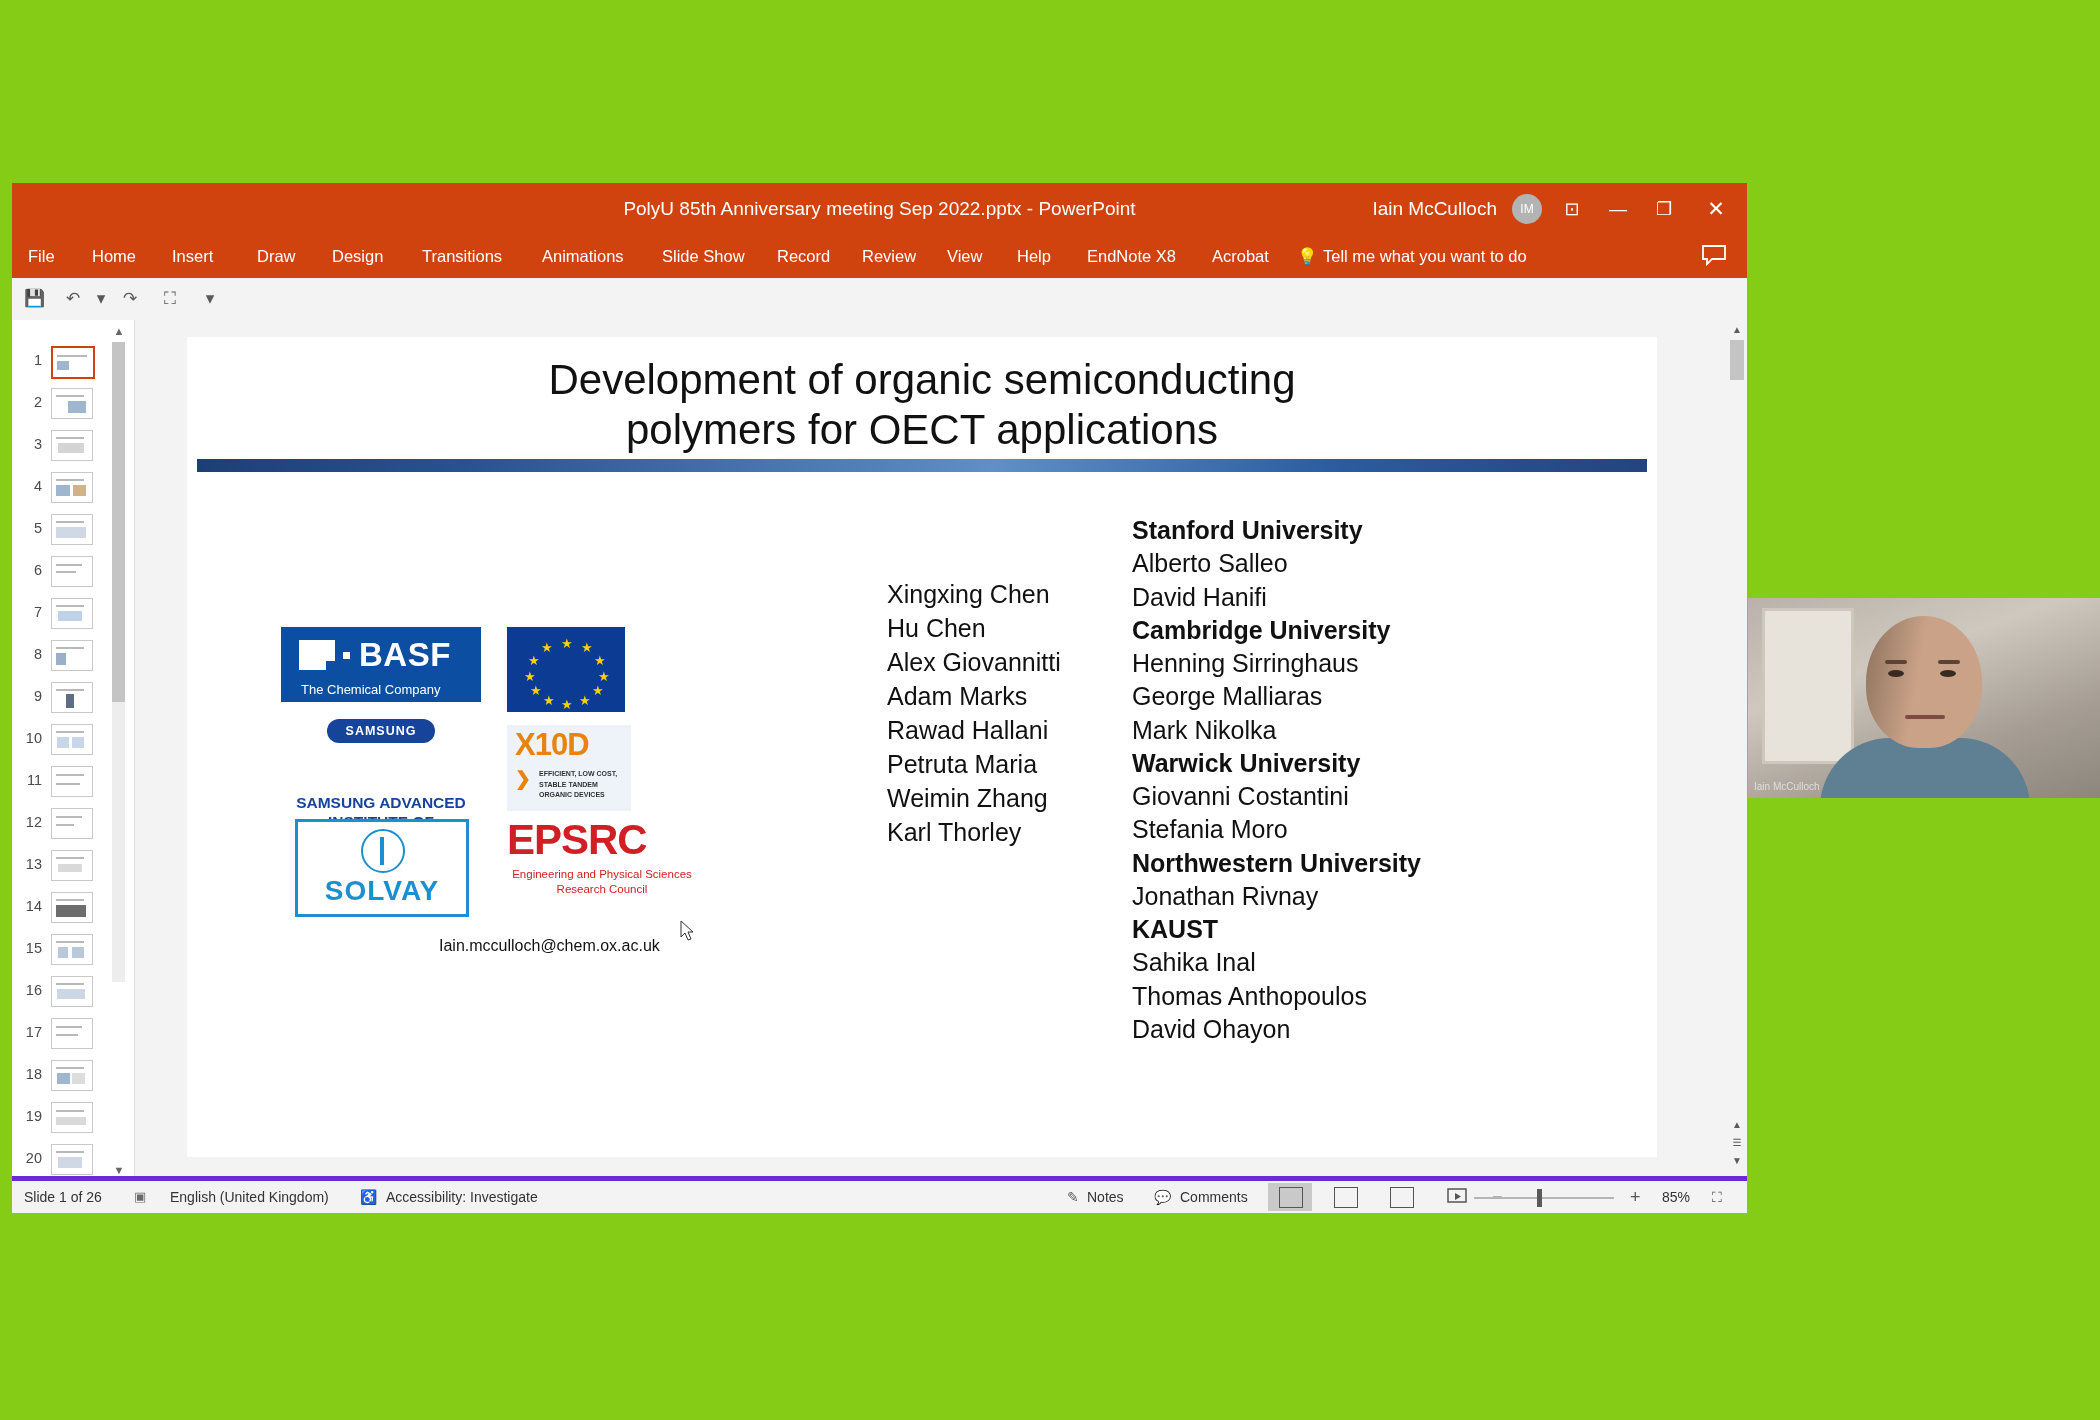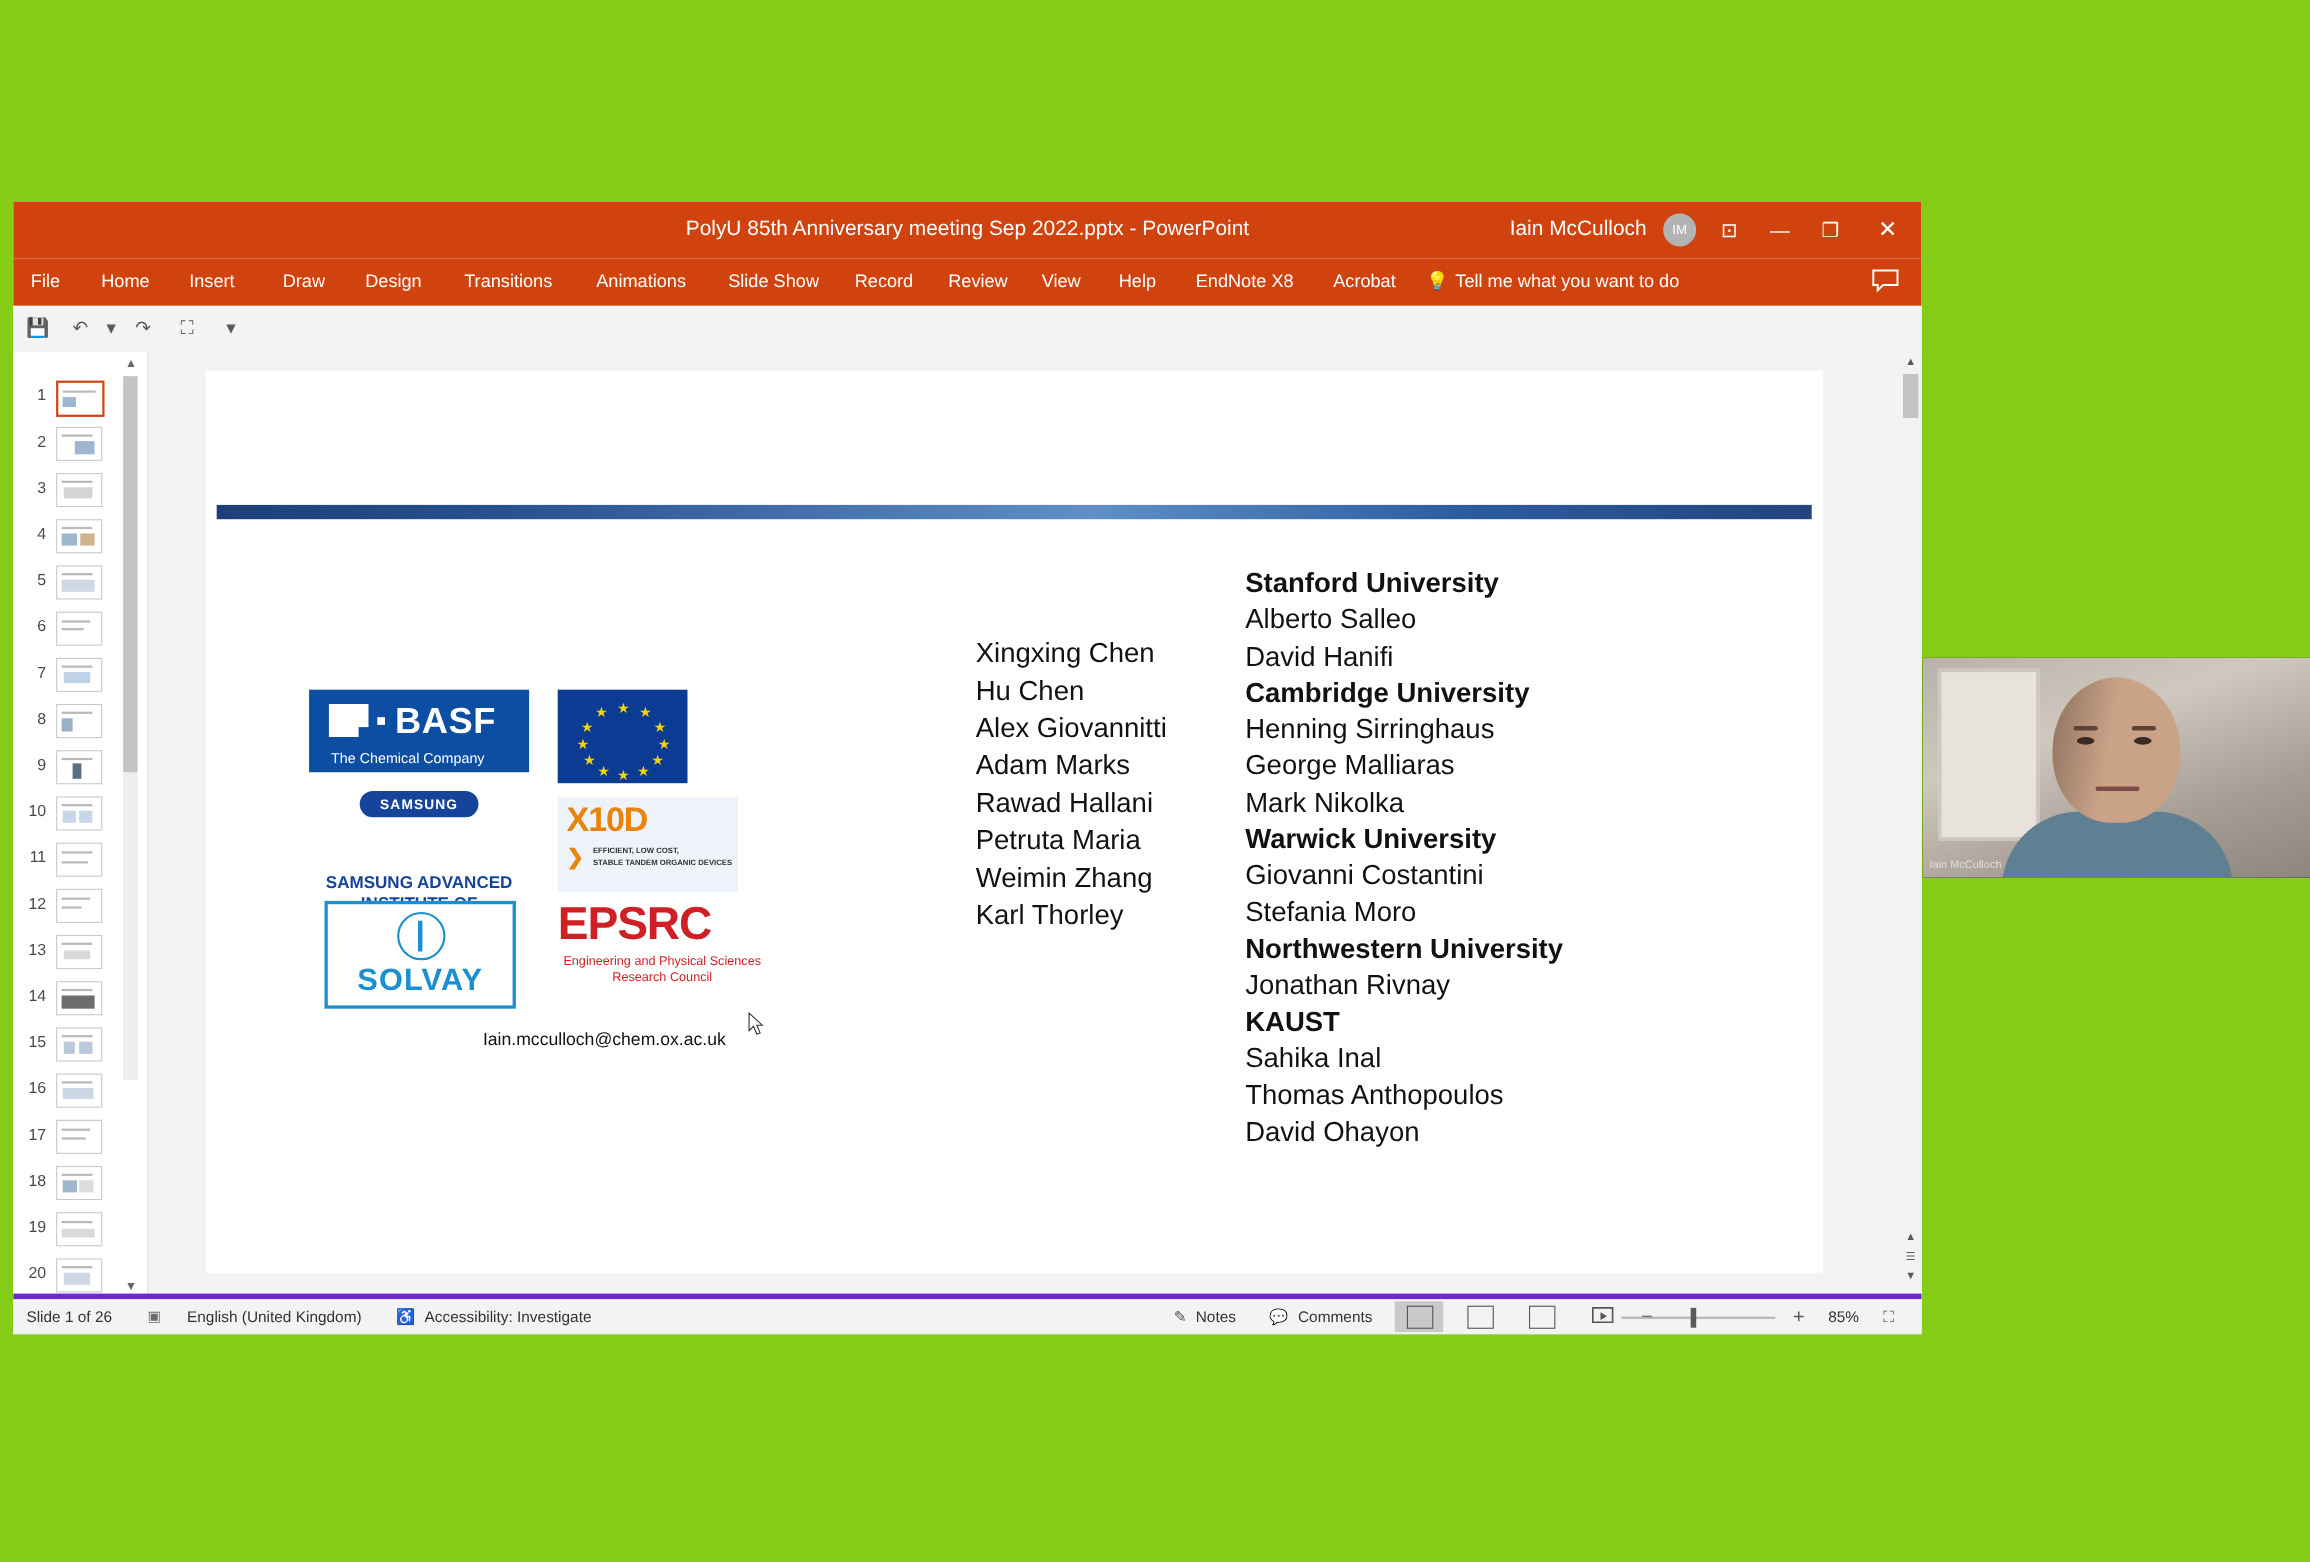--- a/index.html
+++ b/index.html
@@ -342,21 +342,21 @@
   }
   .eu-star {
     position: absolute;
     color: #f5d500;
     font-size: 13px;
     line-height: 13px;
   }
   .logo-x10d {
     position: absolute;
     left: 250px; top: 98px;
-    width: 164px; height: 86px;
+    width: 124px; height: 86px;
     background: #eef3f9;
     overflow: hidden;
   }
   .logo-x10d .big {
     position: absolute;
     left: 8px; top: 2px;
     font-size: 31px;
     font-weight: bold;
     color: #e8830c;
     letter-spacing: -1px;
@@ -797,20 +797,24 @@
         </div>
 
         <div id="thumb-scrollbar">
           <div id="thumb-thumb"></div>
         </div>
         <div id="thumb-scroll-down">▼</div>
       </div>
 
       <div id="slide-canvas">
 
+        <div id="slide-title">
+          <div>Development of organic semiconducting</div>
+          <div>polymers for OECT applications</div>
+        </div>
         <div id="title-rule"></div>
 
         <div id="logos">
 
           <div class="logo-basf">
             <div class="sq-out">
                 <div class="sq-in"></div>
               </div>
             <div class="dot"></div>
             <div class="word">BASF</div>

